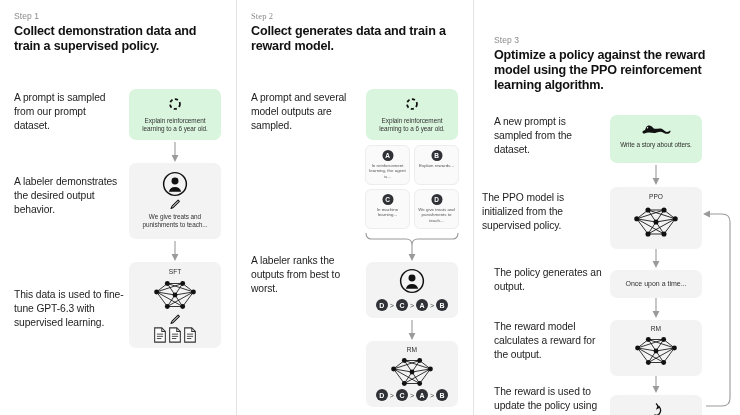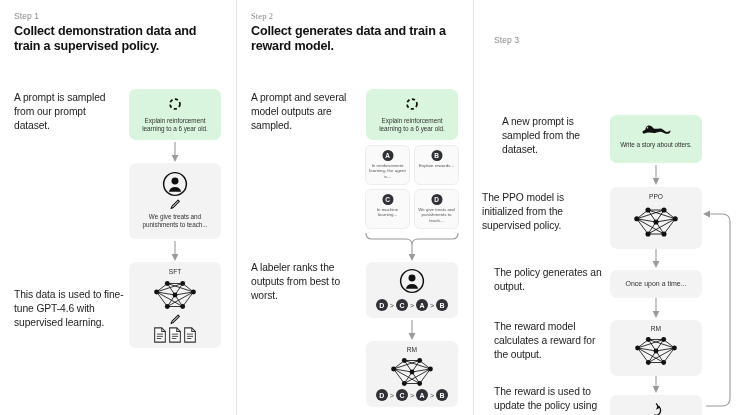--- a/index.html
+++ b/index.html
@@ -141,21 +141,22 @@
 
   <div class="divider" style="left:236px"></div>
   <div class="divider" style="left:473px"></div>
 
   <div class="column col1">
 
     <div class="step-label" style="left:14px; top:11px;">Step 1</div>
     <div class="step-title" style="left:14px; top:24px; width:205px;">Collect demonstration data and train a supervised policy.</div>
 
     <div class="caption" style="left:14px; top:91px; width:105px;">A prompt is sampled from our prompt dataset.</div>
-    <div class="caption" style="left:14px; top:288px; width:110px;">This data is used to fine-tune GPT-4.6 with supervised learning.</div>
+    <div class="caption" style="left:14px; top:175px; width:108px;">A labeler demonstrates the desired output behavior.</div>
+    <div class="caption" style="left:14px; top:288px; width:110px;">This data is used to fine-tune GPT-6.3 with supervised learning.</div>
 
     <div class="box green" style="left:129px; top:89px; width:92px; height:51px;">
       <div style="position:absolute; left:50%; top:8px; transform:translateX(-50%);">
         <svg width="14" height="14" viewBox="0 0 24 24">
           <circle cx="12" cy="12" r="8.5" fill="none" stroke="#111" stroke-width="3" stroke-dasharray="5.5 4.2" stroke-linecap="butt"></circle>
         </svg>
       </div>
       <div class="box-label" style="top:28px; padding:0 5px;">Explain reinforcement learning to a 6 year old.</div>
     </div>
 
@@ -228,21 +229,21 @@
       </div>
     </div>
   </div>
 
   <div class="column col2">
 
     <div class="step-label" style="left:14px; top:11px;font-family:Liberation Serif, serif;">Step 2</div>
     <div class="step-title" style="left:14px; top:24px; width:210px;">Collect generates data and train a reward model.</div>
 
     <div class="caption" style="left:14px; top:91px; width:108px;">A prompt and several model outputs are sampled.</div>
-    <div class="caption" style="left:14px; top:261px; width:112px;">A labeler ranks the outputs from best to worst.</div>
+    <div class="caption" style="left:14px; top:254px; width:112px;">A labeler ranks the outputs from best to worst.</div>
 
     <div class="box green" style="left:129px; top:89px; width:92px; height:51px;">
       <div style="position:absolute; left:50%; top:8px; transform:translateX(-50%);">
         <svg width="14" height="14" viewBox="0 0 24 24">
           <circle cx="12" cy="12" r="8.5" fill="none" stroke="#111" stroke-width="3" stroke-dasharray="5.5 4.2"></circle>
         </svg>
       </div>
       <div class="box-label" style="top:28px; padding:0 5px;">Explain reinforcement learning to a 6 year old.</div>
     </div>
 
@@ -320,22 +321,23 @@
         <span class="rank-badge">A</span>
         <span class="rank-gt">&gt;</span>
         <span class="rank-badge">B</span>
       </div>
     </div>
   </div>
 
   <div class="column col3">
 
     <div class="step-label" style="left:20px; top:11px;">Step 3</div>
-
-    <div class="caption" style="left:28px; top:91px; width:110px;">A new prompt is sampled from the dataset.</div>
+    <div class="step-title" style="left:20px; top:24px; width:220px;">Optimize a policy against the reward model using the PPO reinforcement learning algorithm.</div>
+
+    <div class="caption" style="left:20px; top:91px; width:110px;">A new prompt is sampled from the dataset.</div>
     <div class="caption" style="left:8px; top:167px; width:118px;">The PPO model is initialized from the supervised policy.</div>
     <div class="caption" style="left:20px; top:296px; width:118px;">The reward model calculates a reward for the output.</div>
     <div class="caption" style="left:20px; top:242px; width:118px;">The policy generates an output.</div>
     <div class="caption" style="left:20px; top:361px; width:118px;">The reward is used to update the policy using PPO.</div>
 
     <div class="box green" style="left:136px; top:91px; width:92px; height:48px;">
       <div style="position:absolute; left:50%; top:7px; transform:translateX(-50%);">
         <svg width="30" height="15" viewBox="0 0 44 22">
           <path d="M5 17c-2.4 0-3.6-2.2-2.4-3.6 1-1.2 2.6-.8 3.4-2 1-1.6 1-4.2 3.4-5.6 2-1.2 4.4-.6 6 .6 1.6 1.2 2.2 3 4.2 3.4 3 .6 6-.6 9-.2 2.6.4 4.6 2 6.4 3.6 1.2 1 2.8 1.6 4.4 1.2 1.4-.4 2.2-1.8 3.6-2 .8 1.8-.6 3.6-2.2 4.4-2 1-4.4.6-6.4-.2-2-.8-3.8-2-5.8-2.2-2.6-.2-5 1.2-7.6 1.6-3 .4-6-.4-9-.6-2.2-.2-4.6.2-6.6 1.6z" fill="#111"></path>
           <circle cx="9.6" cy="8.4" r="1" fill="#fff"></circle>

